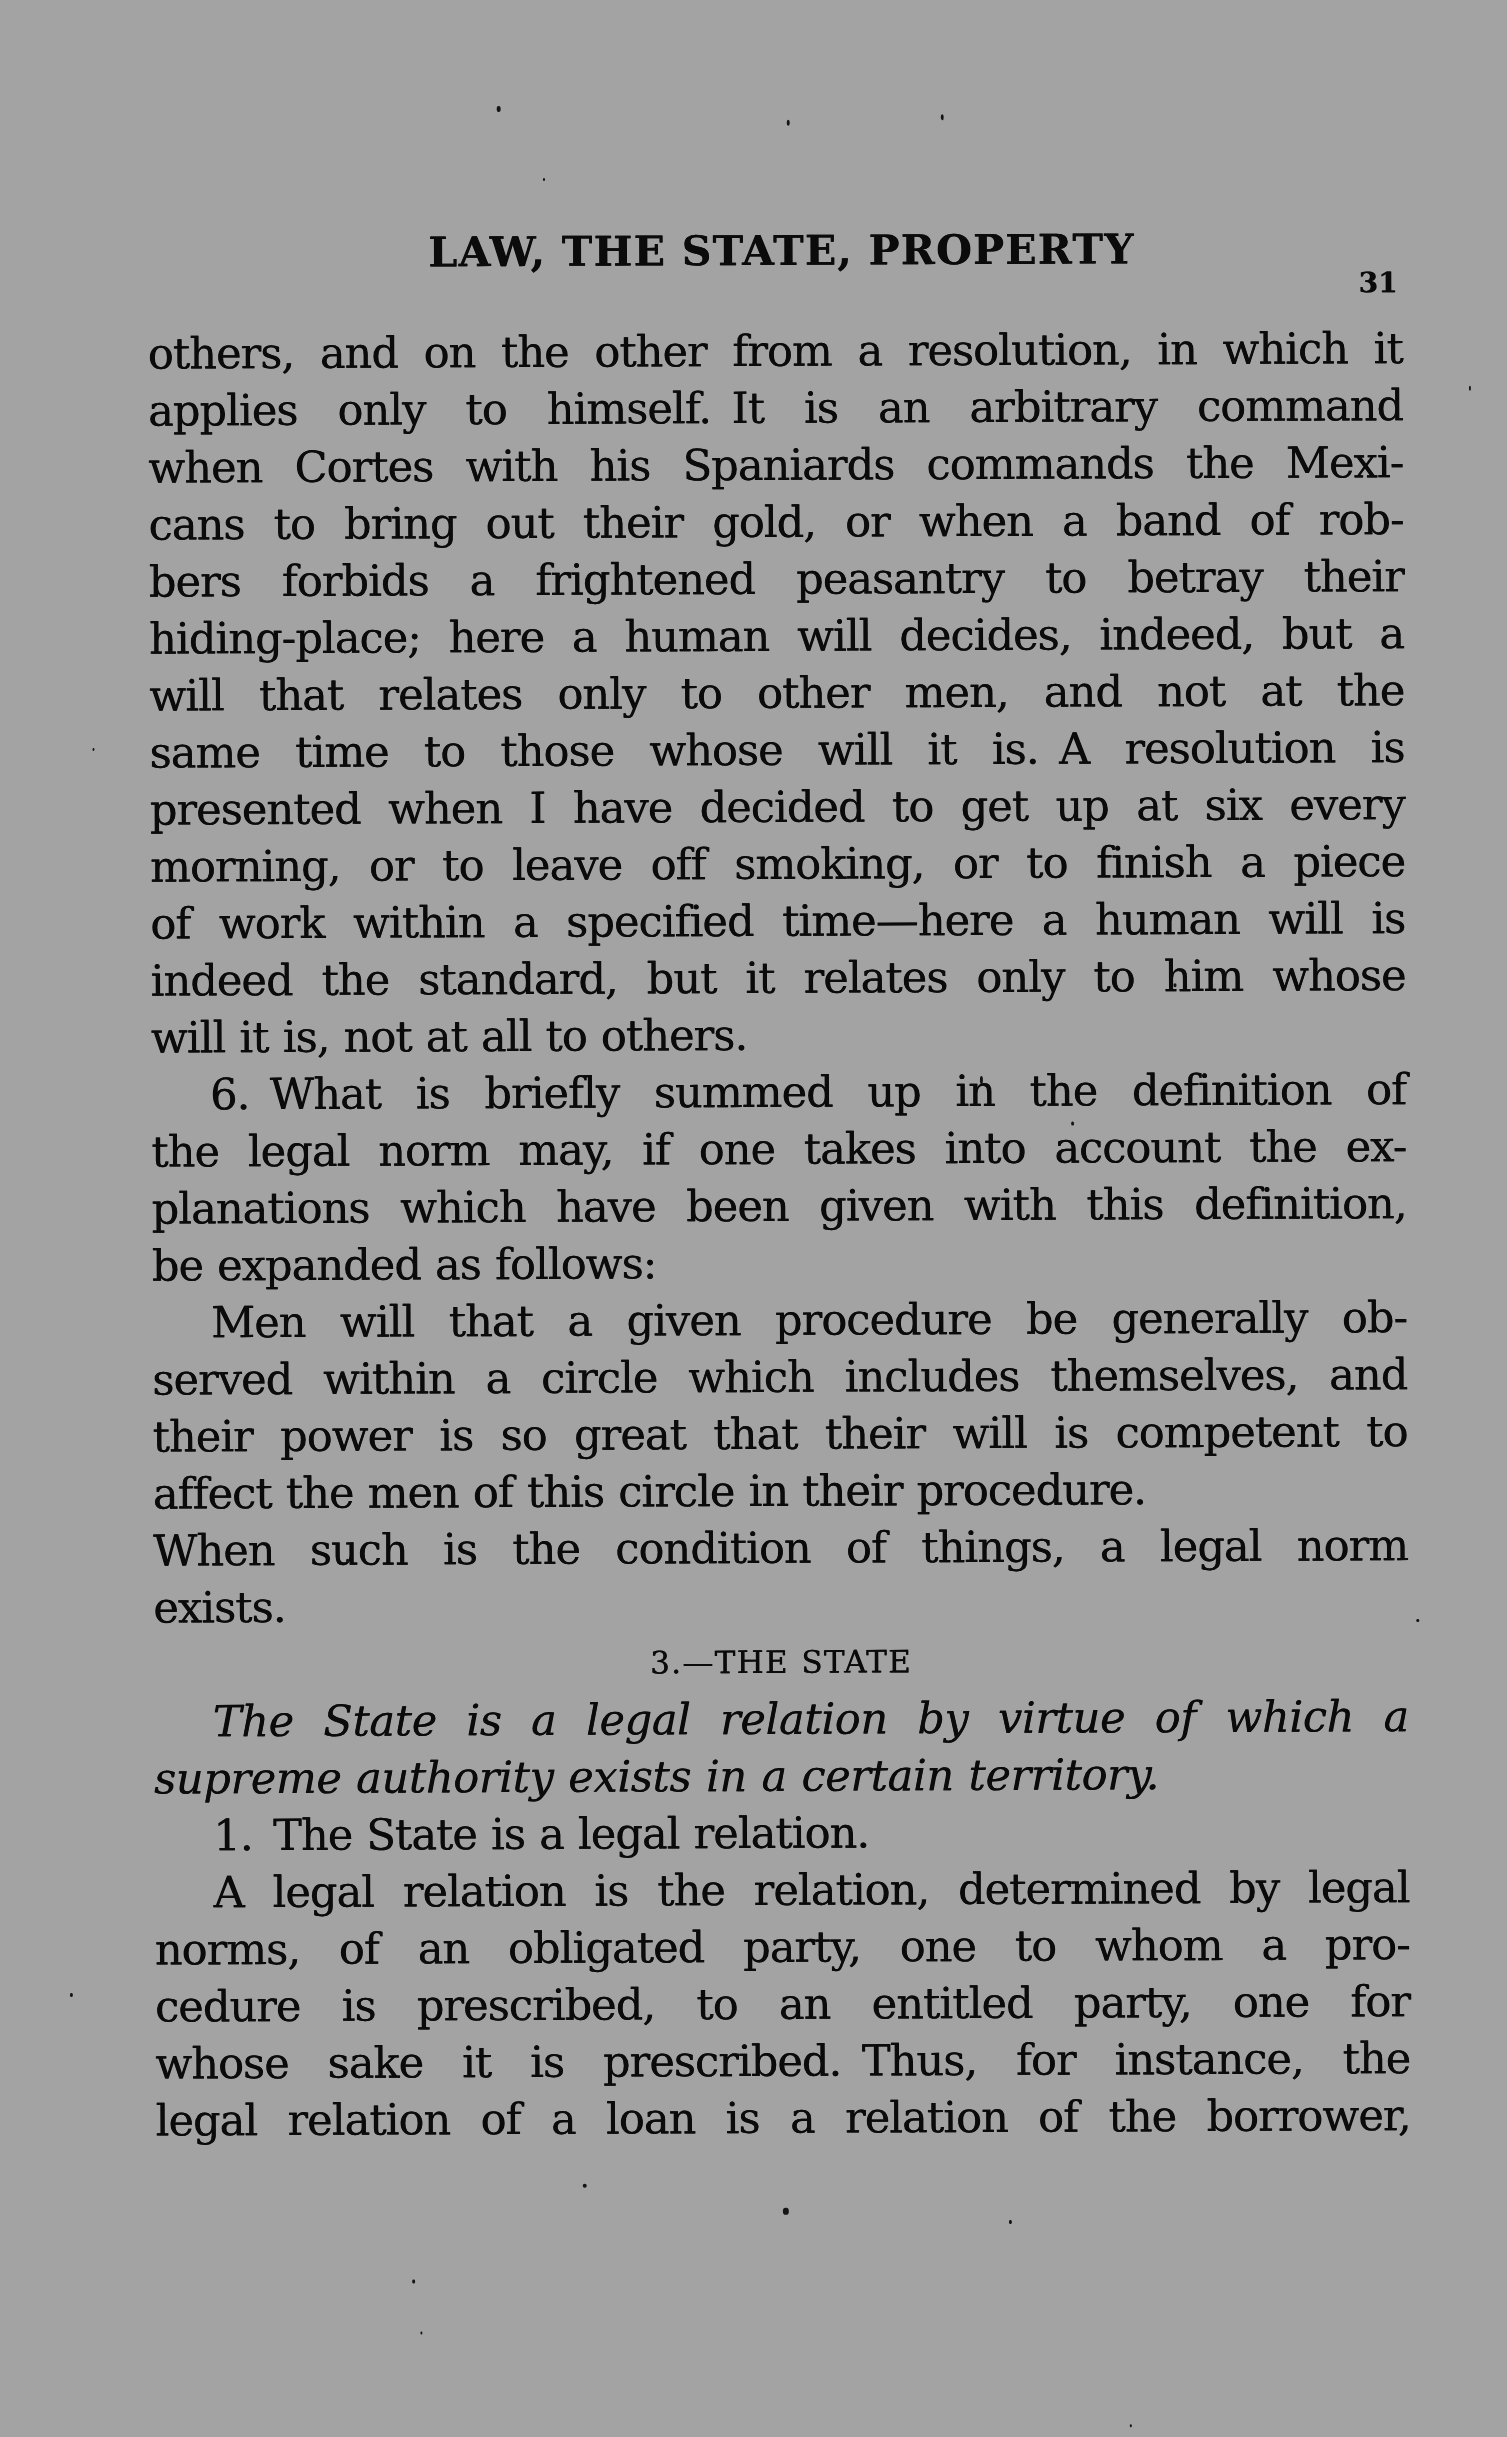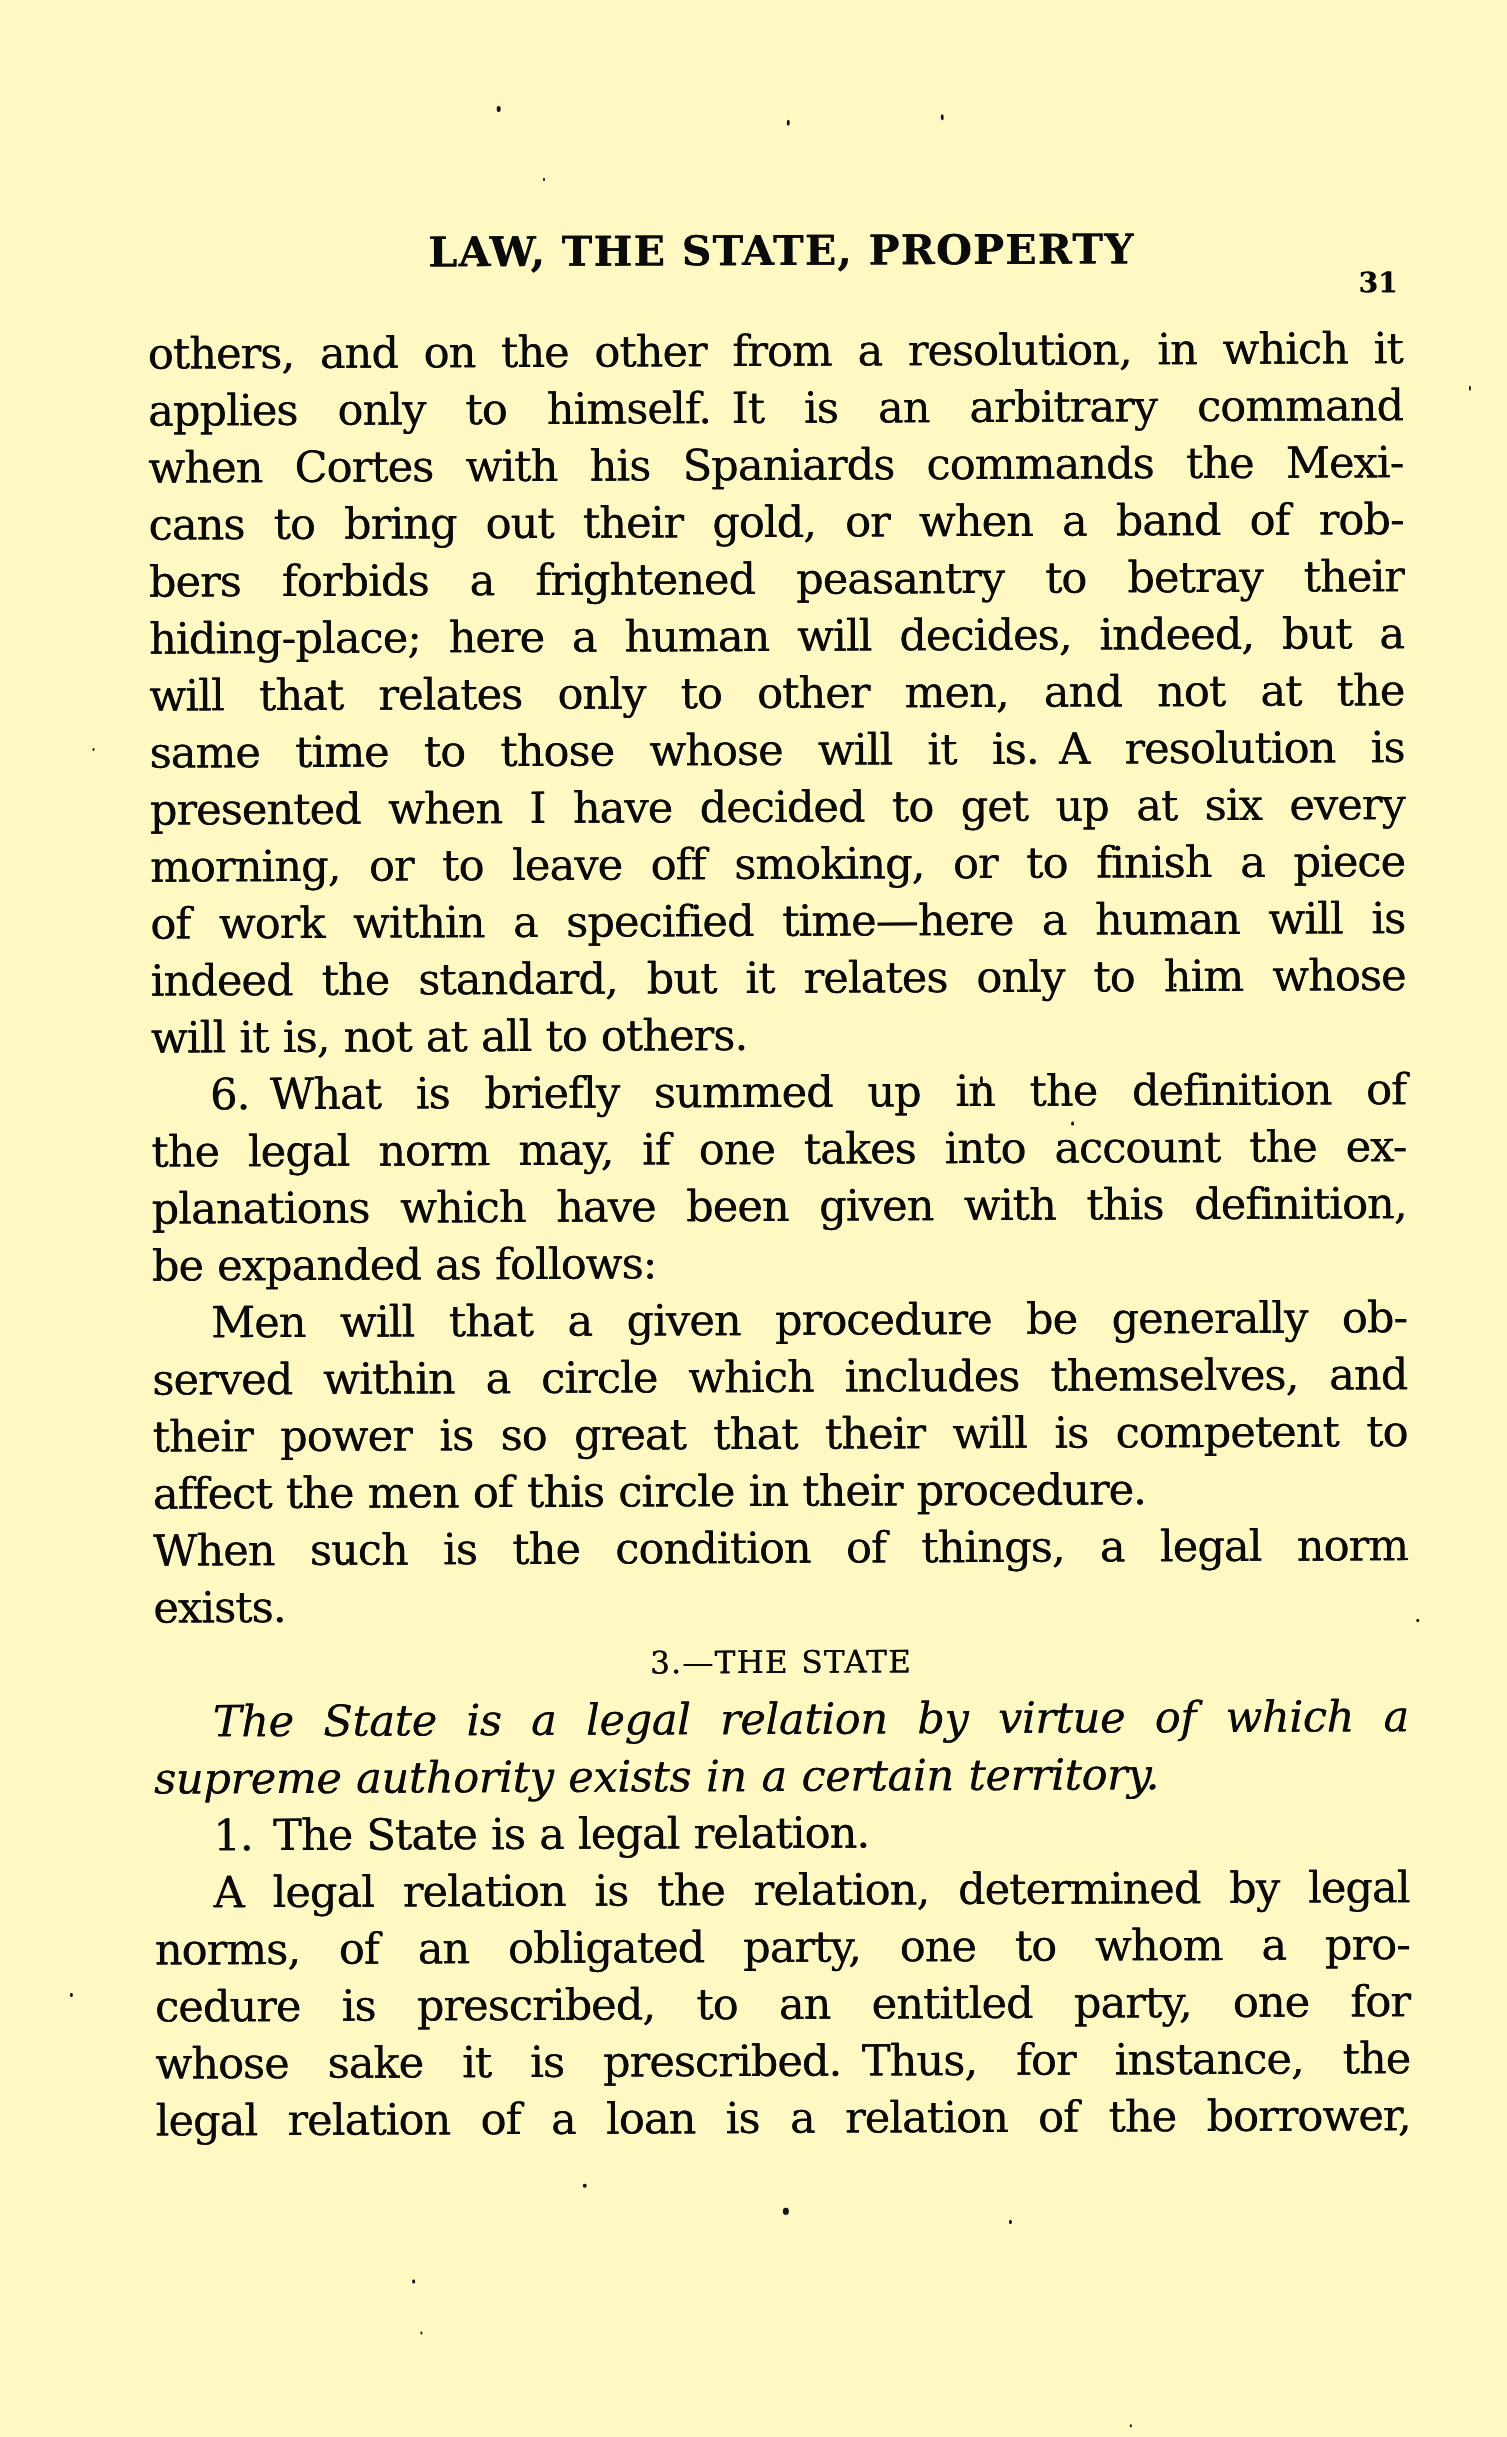--- a/index.html
+++ b/index.html
@@ -80,21 +80,21 @@
   }
   .speck {
     position: absolute;
     background: #151515;
     border-radius: 50%;
   }
 </style>
 </head>
 <body>
 
-<div class="page" style="background: #fef9c3; color: rgb(11, 11, 11);">
+<div class="page" style="background: #a3a3a3; color: rgb(11, 11, 11);">
   <div class="content">
     <div class="header-title">LAW, THE STATE, PROPERTY</div>
     <div class="page-number">31</div>
     <div class="body-text">
         <div class="line j">others, and on the other from a resolution, in which it</div>
         <div class="line j">applies only to himself. It is an arbitrary command</div>
         <div class="line j">when Cortes with his Spaniards commands the Mexi-</div>
         <div class="line j">cans to bring out their gold, or when a band of rob-</div>
         <div class="line j">bers forbids a frightened peasantry to betray their</div>
         <div class="line j">hiding-place; here a human will decides, indeed, but a</div>

